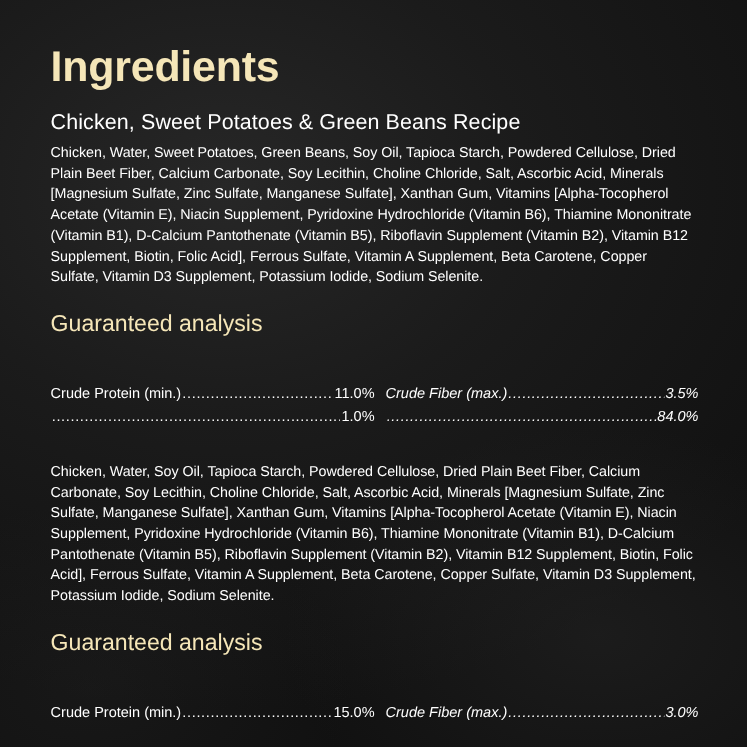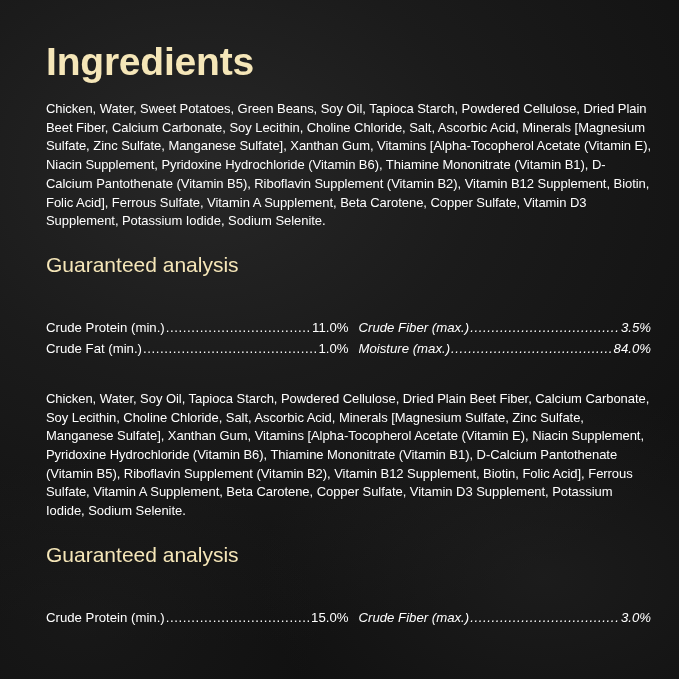--- a/index.html
+++ b/index.html
@@ -14,21 +14,21 @@
     overflow: hidden;
   }
   .page {
     position: relative;
     width: 679px;
     height: 679px;
     background:
       radial-gradient(ellipse 90% 70% at 30% 25%, #272727 0%, #1b1b1b 45%, #111111 100%),
       #131313;
     box-sizing: border-box;
-    padding: 40px 28px 0 44px;
+    padding: 40px 44px 0 44px;
   }
   .page::after {
     content: "";
     position: absolute;
     inset: 0;
     background:
       radial-gradient(ellipse 60% 40% at 80% 85%, rgba(60,60,60,0.25) 0%, rgba(0,0,0,0) 70%),
       radial-gradient(ellipse 50% 35% at 12% 92%, rgba(55,55,55,0.18) 0%, rgba(0,0,0,0) 70%);
     pointer-events: none;
   }
@@ -108,44 +108,43 @@
 </style>
 </head>
 <body>
 
 <div class="page">
   <div class="content">
 
     <h1 class="title">Ingredients</h1>
 
     <div>
+      <h2 class="recipe-name">Chicken, Sweet Potatoes &amp; Green Beans Recipe</h2>
       <p class="ingredients-text">Chicken, Water, Sweet Potatoes, Green Beans, Soy Oil, Tapioca Starch, Powdered Cellulose, Dried Plain Beet Fiber, Calcium Carbonate, Soy Lecithin, Choline Chloride, Salt, Ascorbic Acid, Minerals [Magnesium Sulfate, Zinc Sulfate, Manganese Sulfate], Xanthan Gum, Vitamins [Alpha-Tocopherol Acetate (Vitamin E), Niacin Supplement, Pyridoxine Hydrochloride (Vitamin B6), Thiamine Mononitrate (Vitamin B1), D-Calcium Pantothenate (Vitamin B5), Riboflavin Supplement (Vitamin B2), Vitamin B12 Supplement, Biotin, Folic Acid], Ferrous Sulfate,  Vitamin A Supplement, Beta Carotene, Copper Sulfate, Vitamin D3 Supplement, Potassium Iodide, Sodium Selenite.</p>
 
       <h3 class="ga-heading">Guaranteed analysis</h3>
       <div class="ga-table">
         <div class="ga-col left">
           <div class="ga-row">
             <span class="ga-label">Crude Protein (min.)</span>
             <span class="ga-dots">................................................................................................</span>
             <span class="ga-value">11.0%</span>
           </div>
           <div class="ga-row">
-            <span class="ga-label">Crude Fat (min.)</span>
             <span class="ga-dots">................................................................................................</span>
             <span class="ga-value">1.0%</span>
           </div>
         </div>
         <div class="ga-col right">
           <div class="ga-row">
             <span class="ga-label">Crude Fiber (max.)</span>
             <span class="ga-dots">................................................................................................</span>
             <span class="ga-value">3.5%</span>
           </div>
           <div class="ga-row">
-            <span class="ga-label">Moisture (max.)</span>
             <span class="ga-dots">................................................................................................</span>
             <span class="ga-value">84.0%</span>
           </div>
         </div>
       </div>
     </div>
 
     <div class="section-gap"></div>
 
     <div>

